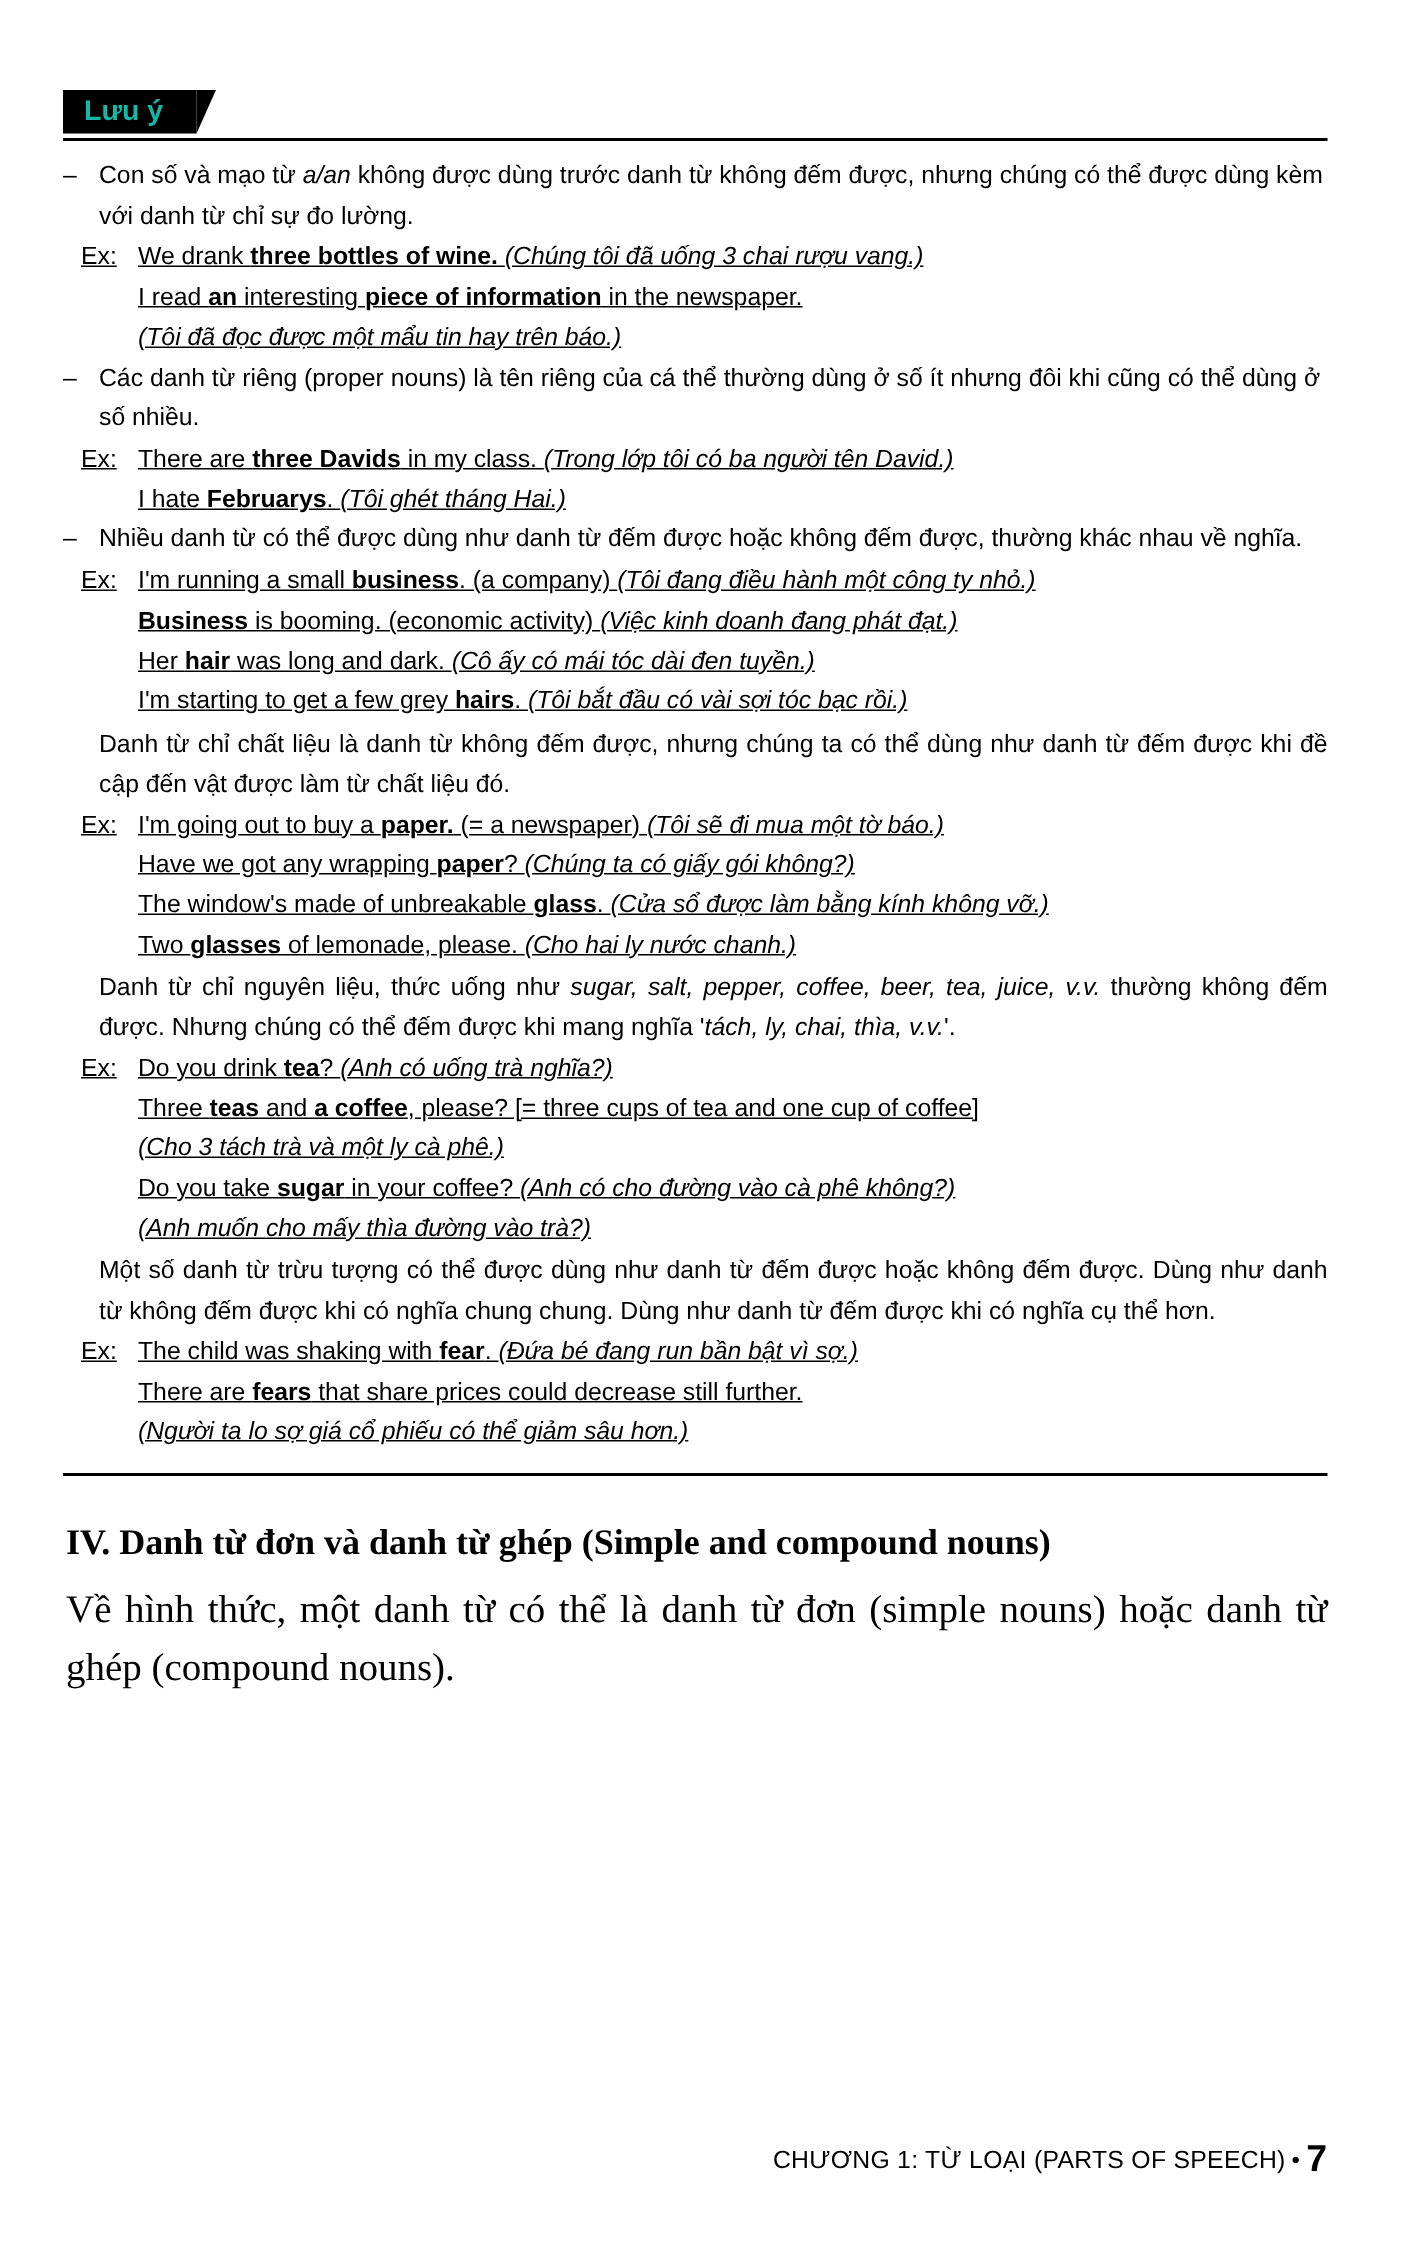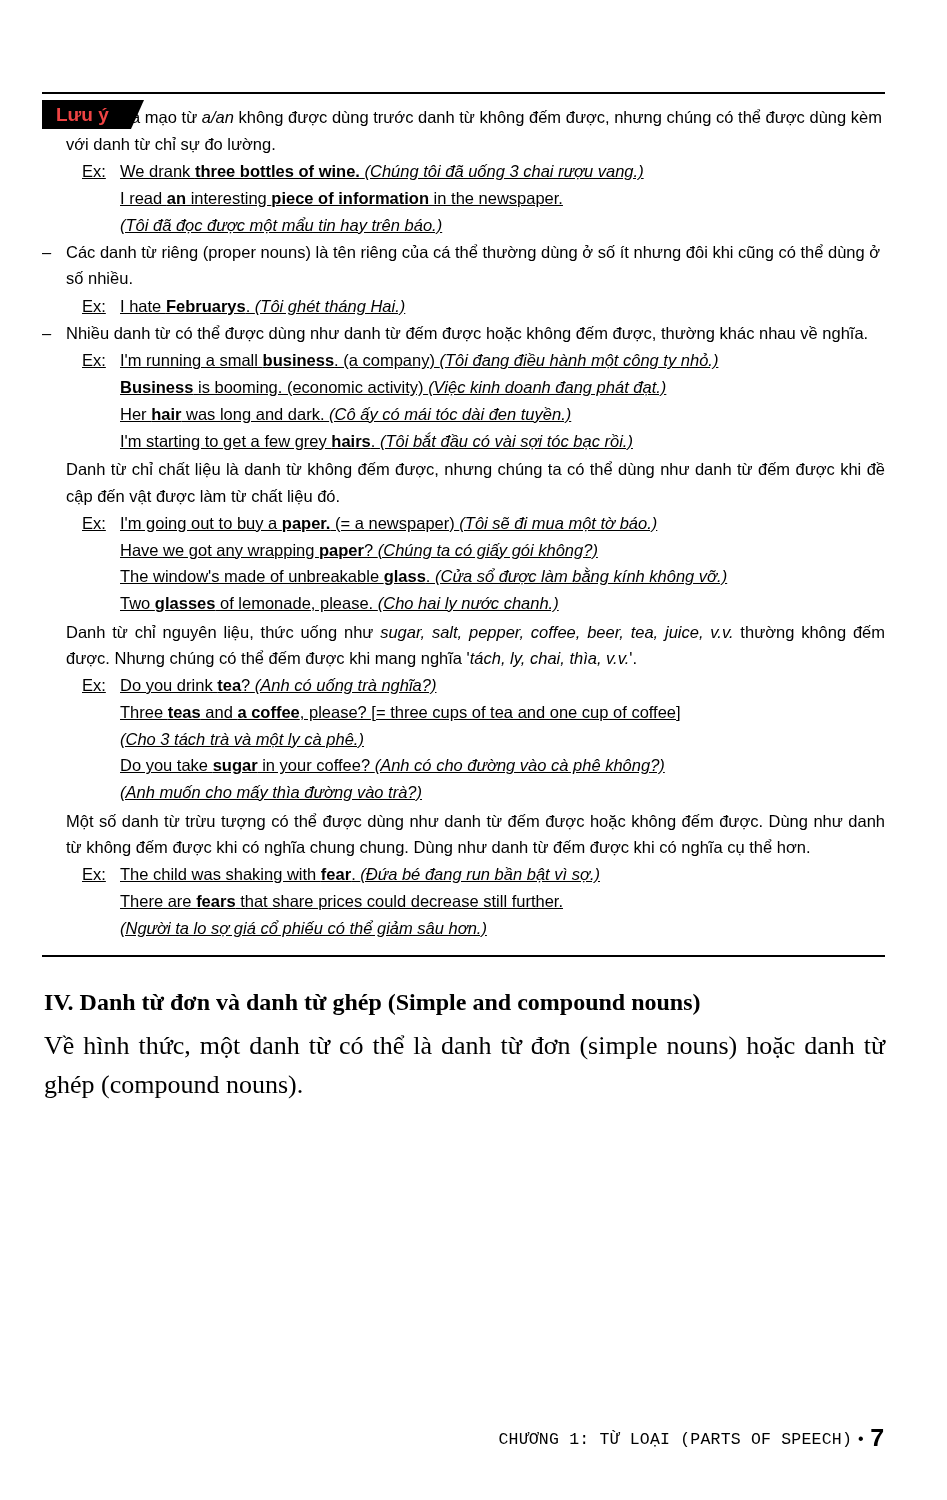--- a/index.html
+++ b/index.html
@@ -25,29 +25,28 @@
 
   
   .note-header {
     position: relative;
     height: 30px;
     margin-left: 0px;
   }
   .note-tab {
     display: inline-block;
     background: #000;
-    color: #ef4444;
+    color: #14b8a6;
     font-weight: bold;
     font-size: 19px;
     line-height: 29px;
     padding: 0 22px 0 14px;
     height: 29px;
     position: relative;
     z-index: 2;
-    margin-top: 40px;
   }
   .note-tab::after {
     content: "";
     position: absolute;
     right: -13px;
     top: 0;
     width: 0;
     height: 0;
     border-top: 29px solid #000;
     border-right: 13px solid transparent;
@@ -73,21 +72,21 @@
     flex: 0 0 24px;
     font-size: 16.5px;
     line-height: 1.62;
   }
   .bullet-text {
     flex: 1 1 auto;
   }
   .ex-row {
     display: flex;
     align-items: flex-start;
-    margin-left: 40px;
+    margin-left: 12px;
     justify-content: flex-end;
   }
   .ex-label {
     width: 38px;
     flex: 0 0 38px;
     text-decoration: underline;
   }
   .ex-lines {
     flex: 1 1 auto;
     text-decoration: underline;
@@ -126,21 +125,21 @@
     margin-left: 2px;
     text-align: justify;
   }
   .section-body .first-line { text-indent: 38px; }
 
   
   .footer {
     position: absolute;
     right: 62px;
     bottom: 46px;
-    font-family: Liberation Mono, monospace;
+    font-family: Liberation Sans, sans-serif;
     font-size: 16.5px;
     letter-spacing: 0.2px;
     text-align: right;
   }
   .footer .dot {
     font-size: 16px;
     padding: 0 4px;
   }
   .footer .pnum {
     font-size: 25px;
@@ -173,20 +172,21 @@
       </div>
     </div>
 
     <div class="bullet-row">
       <div class="dash">–</div>
       <div class="bullet-text">Các danh từ riêng (proper nouns) là tên riêng của cá thể thường dùng ở số ít nhưng đôi khi cũng có thể dùng ở số nhiều.</div>
     </div>
     <div class="ex-row">
       <div class="ex-label">Ex:</div>
       <div class="ex-lines">
+        <div class="ex-line">There are <b>three Davids</b> in my class. <i>(Trong lớp tôi có ba người tên David.)</i></div>
         <div class="ex-line">I hate <b>Februarys</b>. <i>(Tôi ghét tháng Hai.)</i></div>
       </div>
     </div>
 
     <div class="bullet-row">
       <div class="dash">–</div>
       <div class="bullet-text">Nhiều danh từ có thể được dùng như danh từ đếm được hoặc không đếm được, thường khác nhau về nghĩa.</div>
     </div>
     <div class="ex-row">
       <div class="ex-label">Ex:</div>

